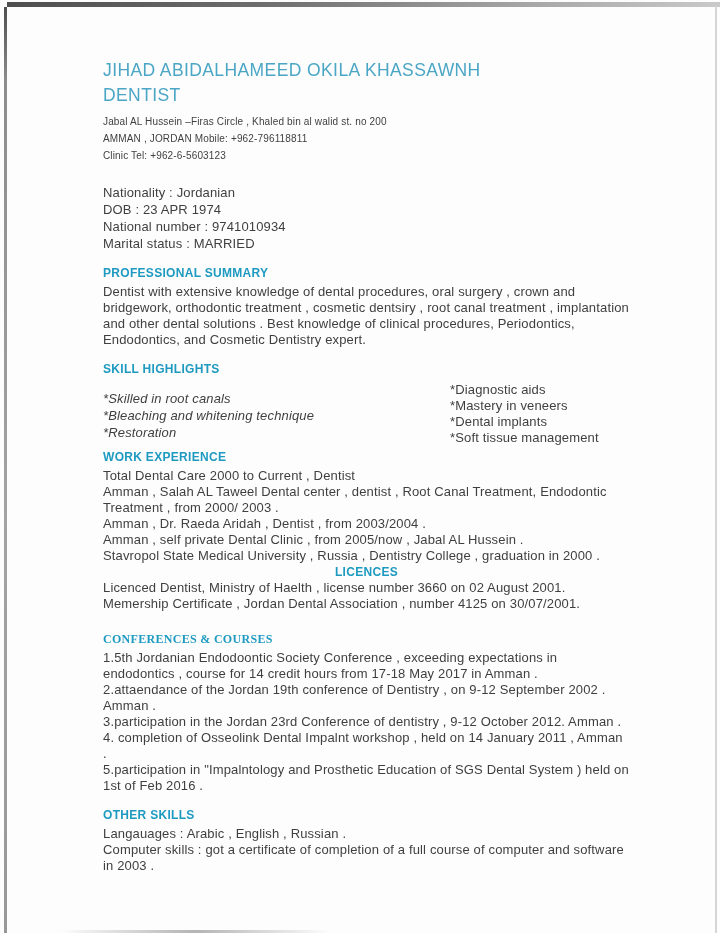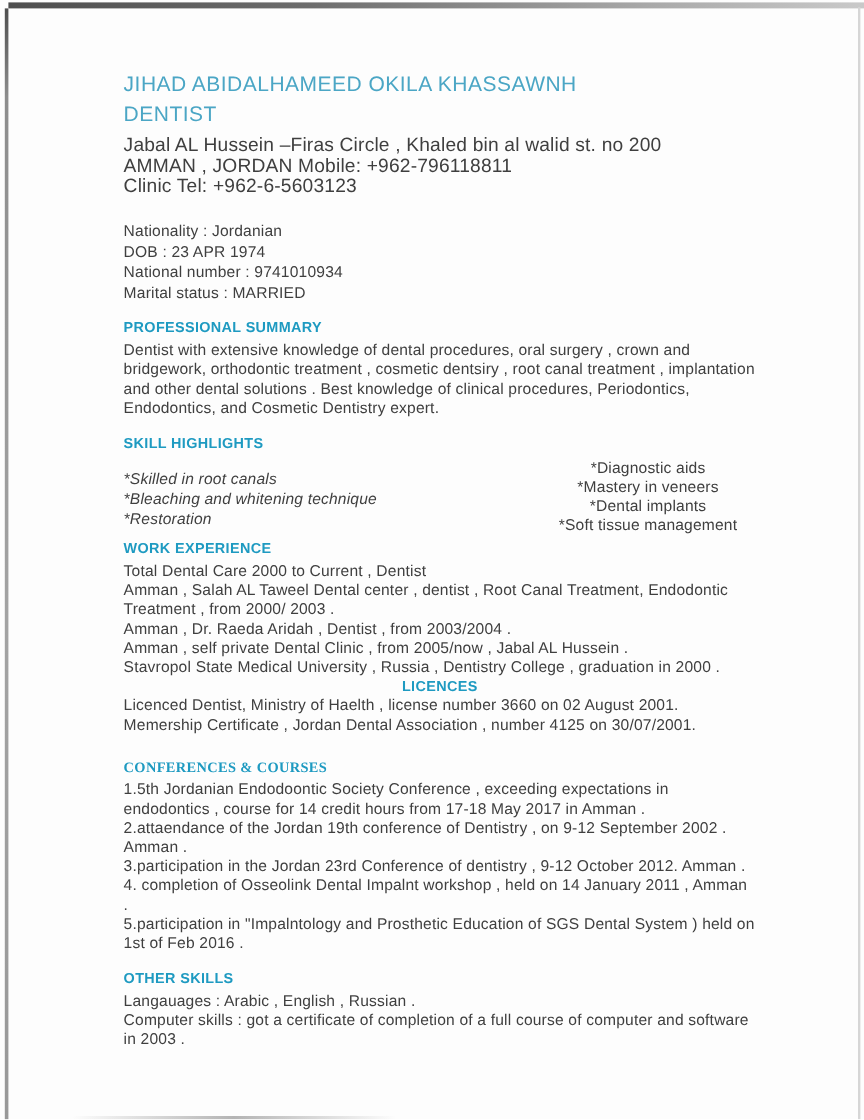--- a/index.html
+++ b/index.html
@@ -45,21 +45,21 @@
   .name {
     margin: 0;
     font-size: 17.5px;
     line-height: 25px;
     font-weight: 400;
     letter-spacing: 0.4px;
     color: #4ba6c5;
   }
   .address {
     margin-top: 5px;
-    font-size: 16px;
+    font-size: 10px;
     line-height: 17px;
   }
   .personal {
     margin-top: 20px;
     line-height: 17px;
   }
   h2.sec {
     margin: 13px 0 3px 0;
     font-size: 12px;
     line-height: 16px;
@@ -80,21 +80,20 @@
   .skills-left {
     width: 347px;
     flex: 0 0 347px;
     padding-top: 8px;
     line-height: 17px;
     font-style: italic;
   }
   .skills-right {
     flex: 1;
     line-height: 16px;
-    text-align: center;
   }
 </style>
 </head>
 <body>
 
 <div class="page">
   <div class="edge-top"></div>
   <div class="edge-left"></div>
   <div class="edge-right"></div>
   <div class="edge-bottom-shadow"></div>

